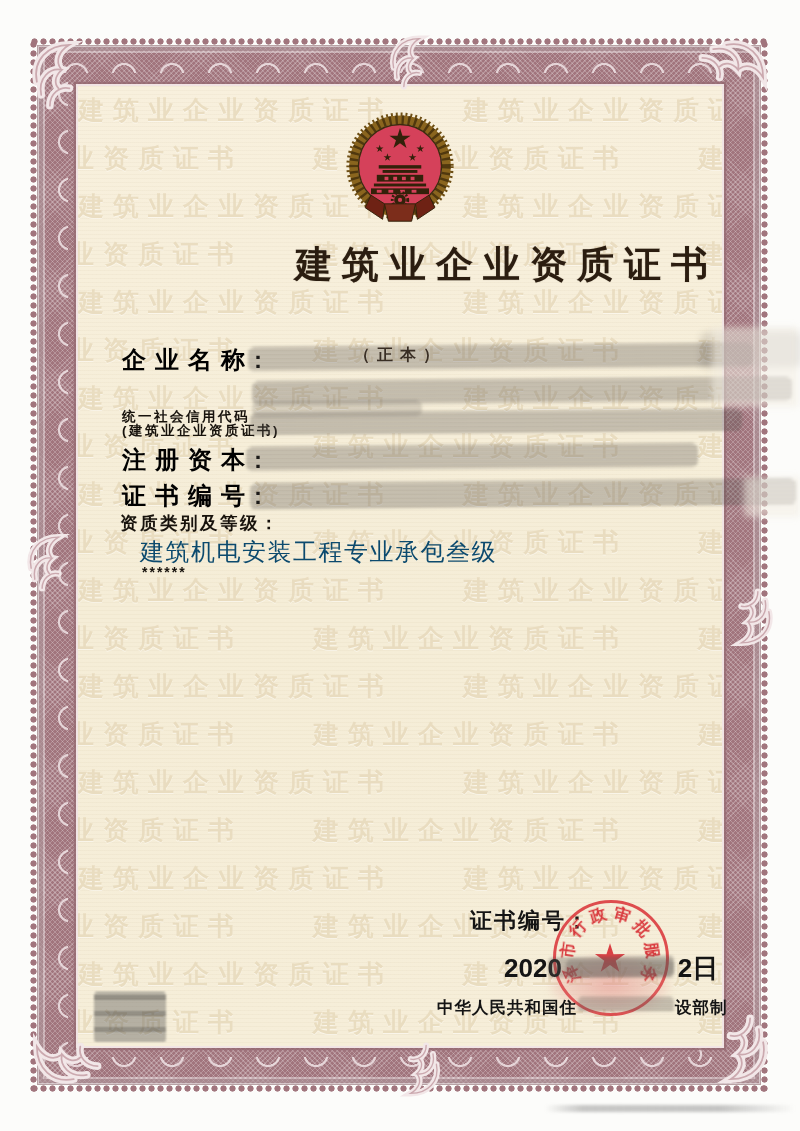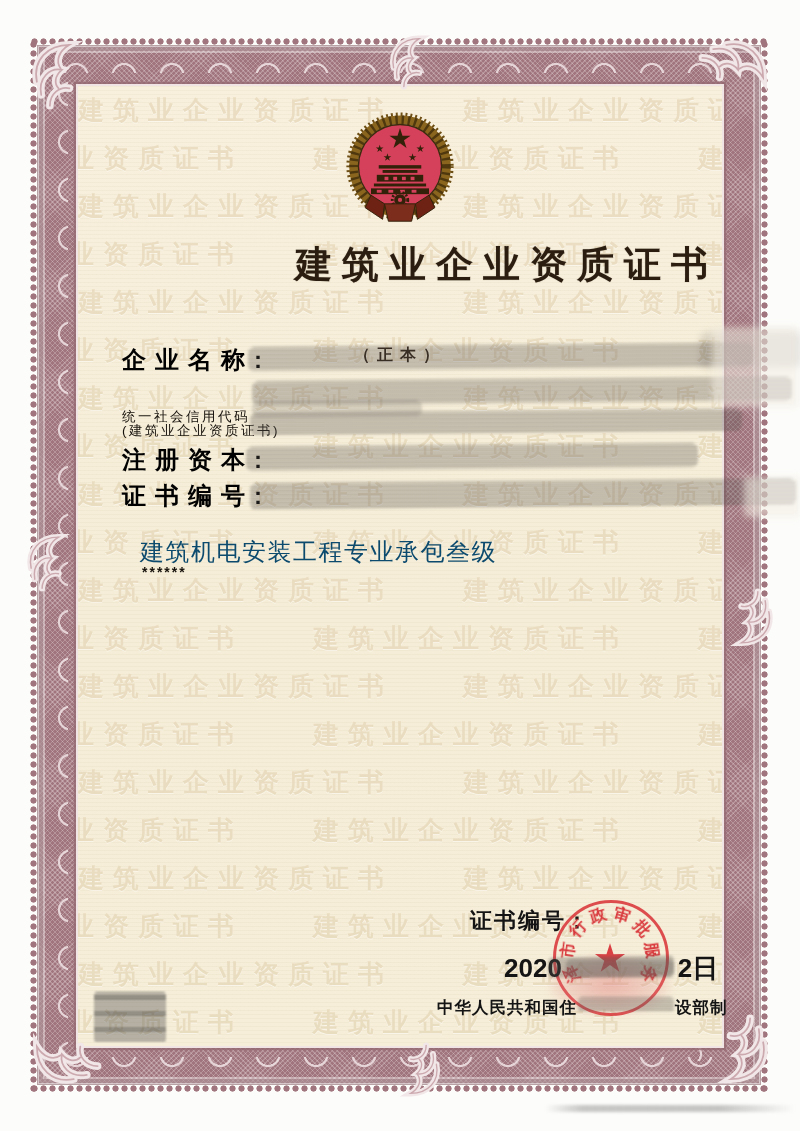--- a/index.html
+++ b/index.html
@@ -77,21 +77,21 @@
   }
   .cert-subtitle{
     left:78px; top:297px; width:644px; text-align:center;
     font-size:16px; font-weight:bold; letter-spacing:7px; color:#2b1d10;margin-top:48px;
   }
   .field-label{
     left:122px; font-size:24px; font-weight:bold; letter-spacing:9px; color:#000000;
     white-space:nowrap;
   }
   .small-label{
-    left:122px; font-size:13.5px; font-weight:normal; letter-spacing:2.5px; color:#17120c;
+    left:122px; font-size:13.5px; font-weight:bold; letter-spacing:2.5px; color:#17120c;
     line-height:14px; white-space:nowrap;
   }
   .qual-label{left:120px; top:511px; font-size:17.5px; font-weight:bold; letter-spacing:2.5px; color:#17120c;}
   .qual-value{
     left:140px; top:536px; font-size:24px; font-weight:500; letter-spacing:1.5px;
     color:#0c4a6e; font-family:"Liberation Serif","DejaVu Serif",serif;
   }
   .qual-stars{left:142px; top:564px; font-size:14px; font-weight:bold; letter-spacing:2px; color:#17120c;}
   .issuer-label{left:470px; top:906px; font-size:22px; font-weight:bold; letter-spacing:2px; color:#141414;}
   .date-row{left:504px; top:951px; display:flex; align-items:center; gap:4px;
@@ -261,20 +261,21 @@
   </svg>
 
   <div class="abs cert-title">建筑业企业资质证书</div>
   <div class="abs cert-subtitle">（正本）</div>
 
   <div class="abs field-label" style="top:344px">企业名称:</div>
   <div class="abs small-label" style="top:410px">统一社会信用代码</div>
   <div class="abs small-label" style="top:424px">(建筑业企业资质证书)</div>
   <div class="abs field-label" style="top:480px">证书编号:</div>
   <div class="abs field-label" style="top:444px">注册资本:</div>
+  <div class="abs qual-label">资质类别及等级：</div>
   <div class="abs qual-value">建筑机电安装工程专业承包叁级</div>
   <div class="abs qual-stars">******</div>
 
   <div class="streak" style="left:248px; top:345px; width:505px; height:24px;"></div>
   <div class="streak streak-soft" style="left:700px; top:332px; width:100px; height:36px;"></div>
   <div class="streak" style="left:252px; top:379px; width:540px; height:24px;"></div>
   <div class="streak" style="left:252px; top:401px; width:170px; height:16px; opacity:.55;"></div>
   <div class="streak" style="left:250px; top:411px; width:492px; height:22px;"></div>
   <div class="streak" style="left:246px; top:445px; width:452px; height:24px;"></div>
   <div class="streak" style="left:250px; top:481px; width:546px; height:26px;"></div>

